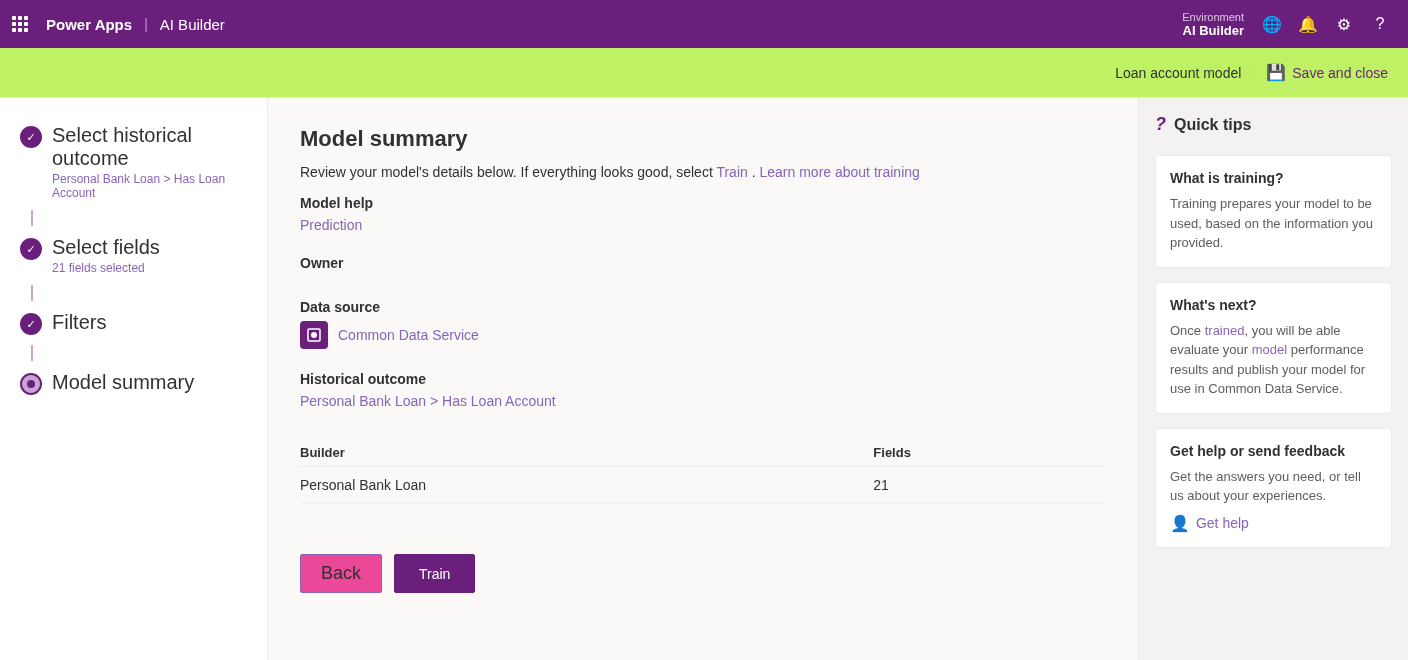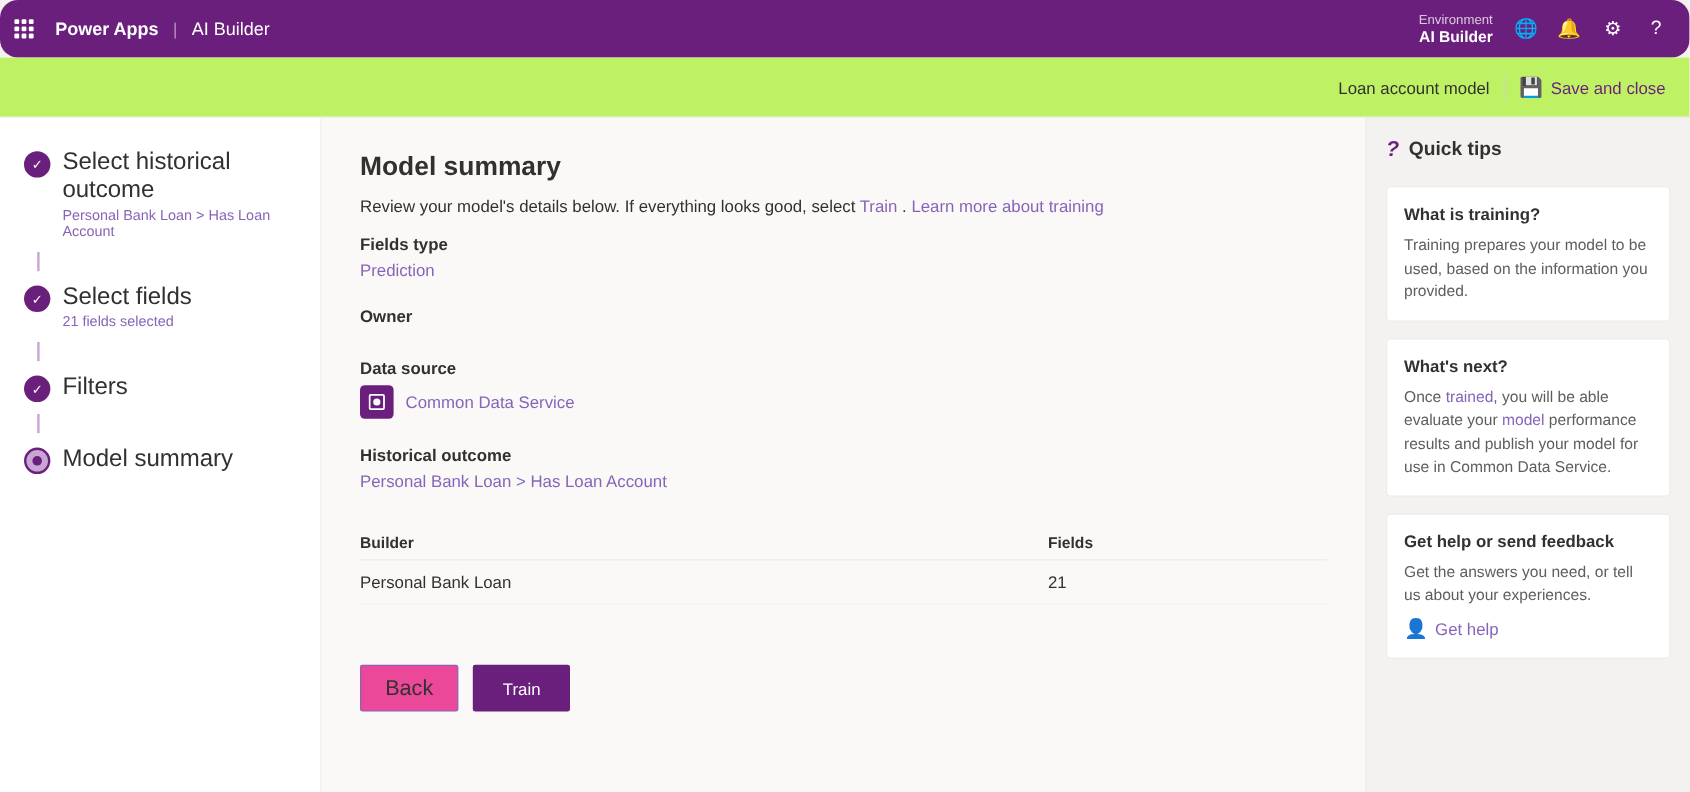--- a/index.html
+++ b/index.html
@@ -7,21 +7,20 @@
 
     
     .topnav {
       background: #6b1f7d;
       height: 48px;
       display: flex;
       align-items: center;
       padding: 0 12px;
       color: white;
       gap: 8px;
-      border-radius: 15px;
     }
     .topnav-grid-icon { display: flex; flex-wrap: wrap; gap: 2px; width: 18px; cursor: pointer; }
     .topnav-grid-icon span { width: 4px; height: 4px; background: white; border-radius: 1px; display: block; }
     .topnav-title { font-size: 15px; font-weight: 600; color: white; margin-left: 8px; }
     .topnav-separator { color: rgba(255,255,255,0.5); margin: 0 4px; }
     .topnav-subtitle { font-size: 15px; font-weight: 400; color: white; }
     .topnav-right { margin-left: auto; display: flex; align-items: center; gap: 4px; }
     .env-block { display: flex; flex-direction: column; align-items: flex-end; margin-right: 8px; }
     .env-label { font-size: 11px; color: rgba(255,255,255,0.75); }
     .env-name { font-size: 13px; color: white; font-weight: 600; }
@@ -286,21 +285,21 @@
     <h1 class="page-title">Model summary</h1>
 
     <p class="page-description">
       <span>Review your model's details below. If everything looks good, select </span>
       <a class="link">Train</a>
       <span>. </span>
       <a class="link">Learn more about training</a>
     </p>
 
     <div class="section">
-      <div class="section-label">Fields type</div>
+      <div class="section-label">Model help</div>
       <div class="section-value">Prediction</div>
     </div>
 
     <div class="section">
       <div class="section-label">Owner</div>
       <div class="section-value-plain"></div>
     </div>
 
     <div class="section">
       <div class="section-label">Data source</div>

